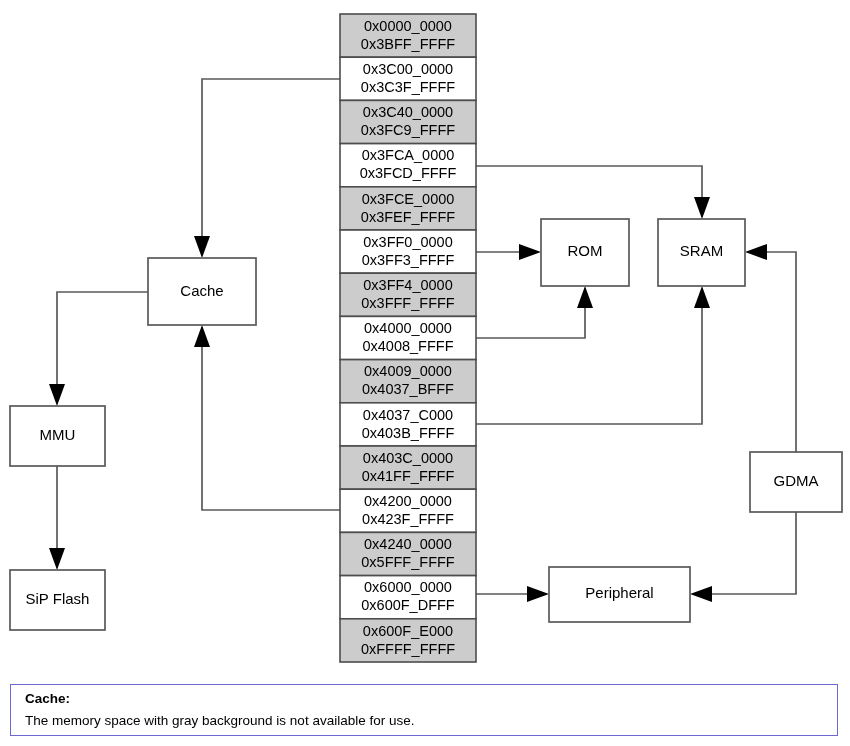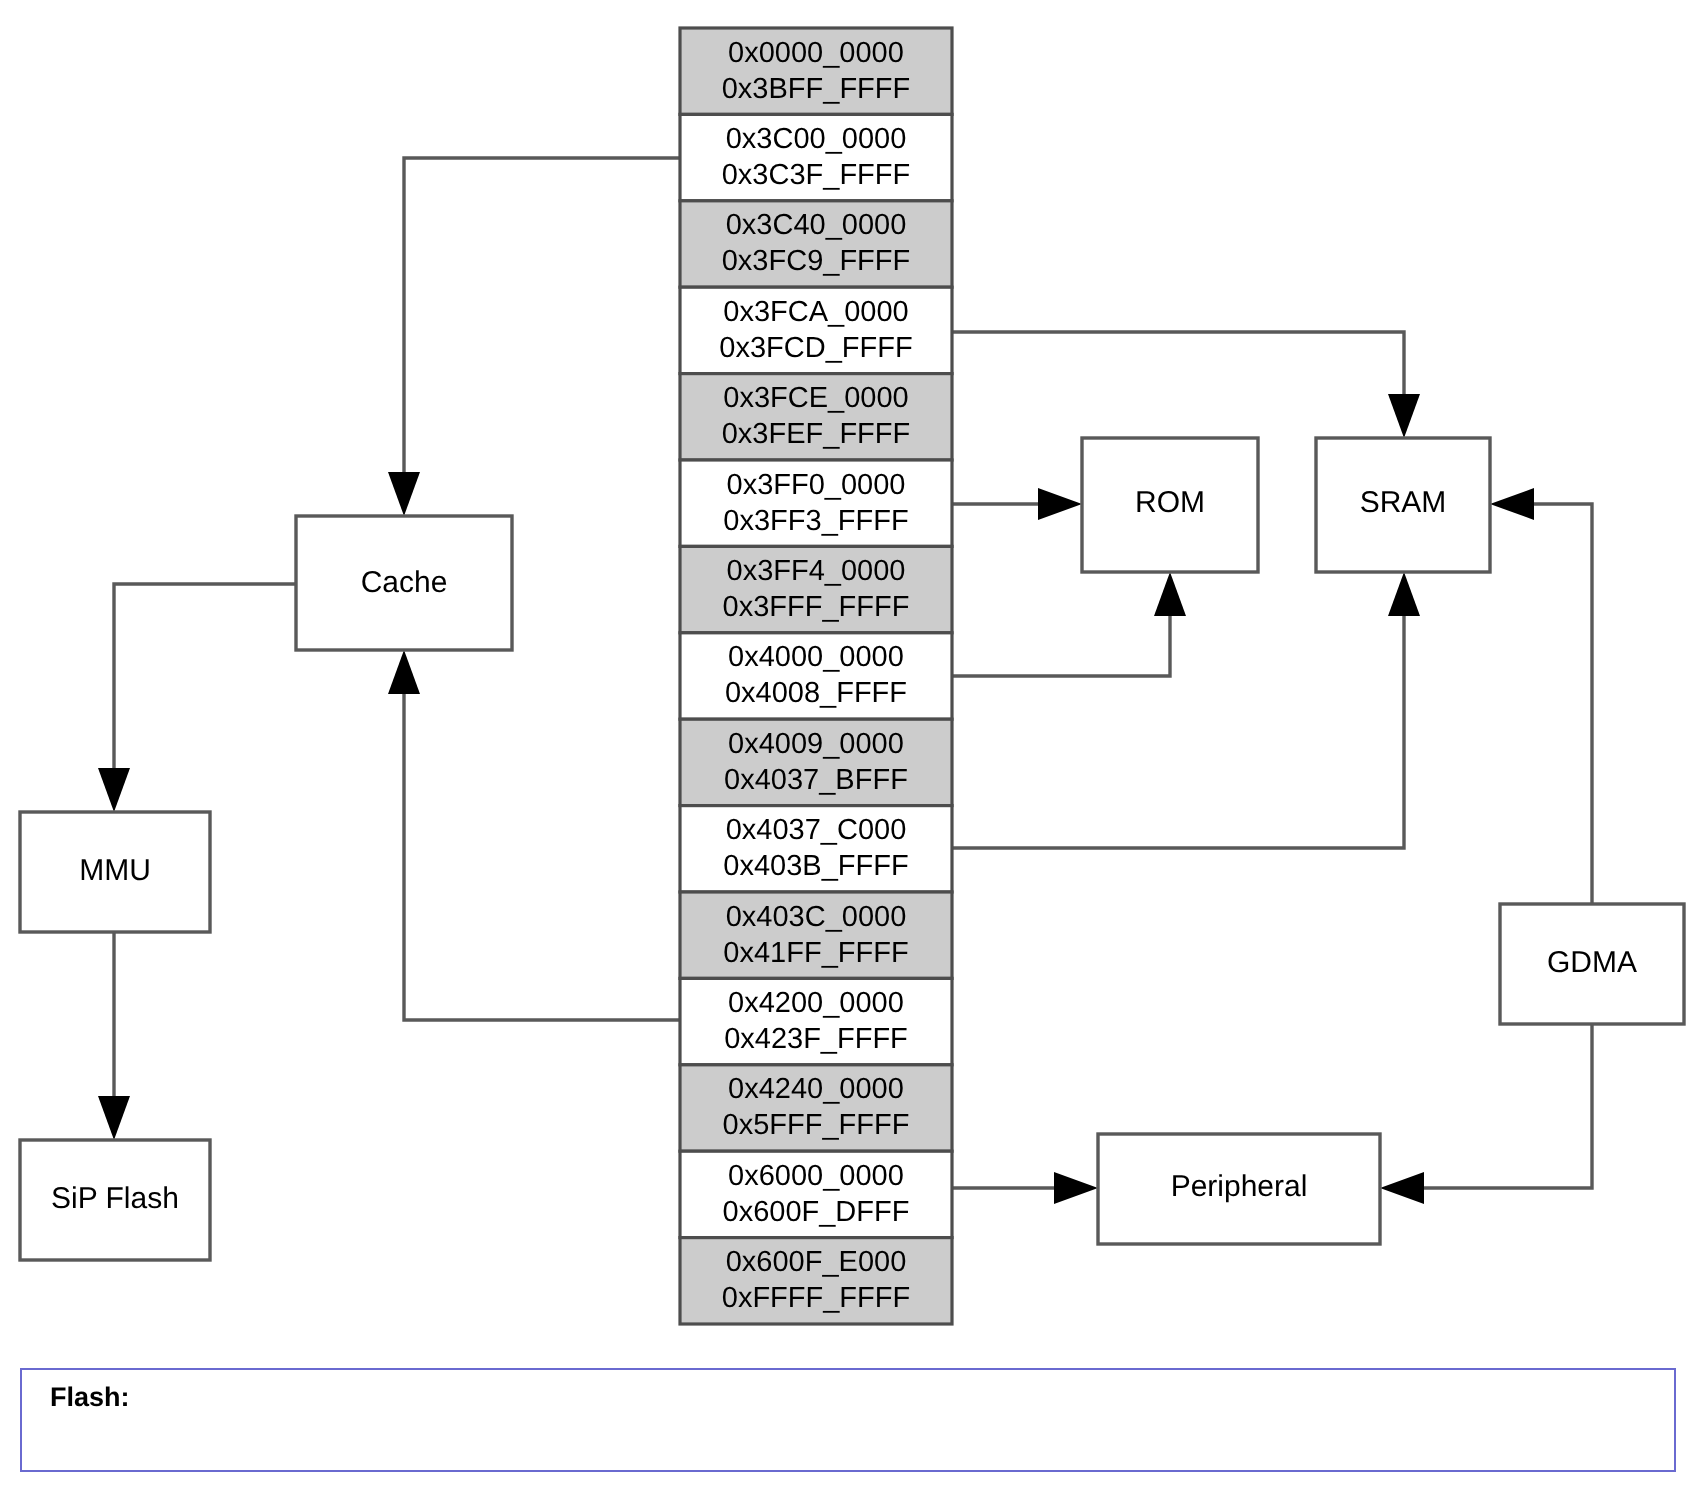--- a/index.html
+++ b/index.html
@@ -234,15 +234,16 @@
       <rect class="block-rect" x="750" y="452" width="92" height="60"></rect>
       <text class="block-text" x="796" y="482">GDMA</text>
     </g>
     <g>
       <rect class="block-rect" x="549" y="567" width="141" height="55"></rect>
       <text class="block-text" x="619.5" y="594">Peripheral</text>
     </g>
   </svg>
 
   <div id="note-box">
-    <p class="note-title">Flash:</p>
+    <p class="note-title">Cache:</p>
+    <p class="note-body">The memory space with gray background is not available for use.</p>
   </div>
 </div>
 
 </body></html>

